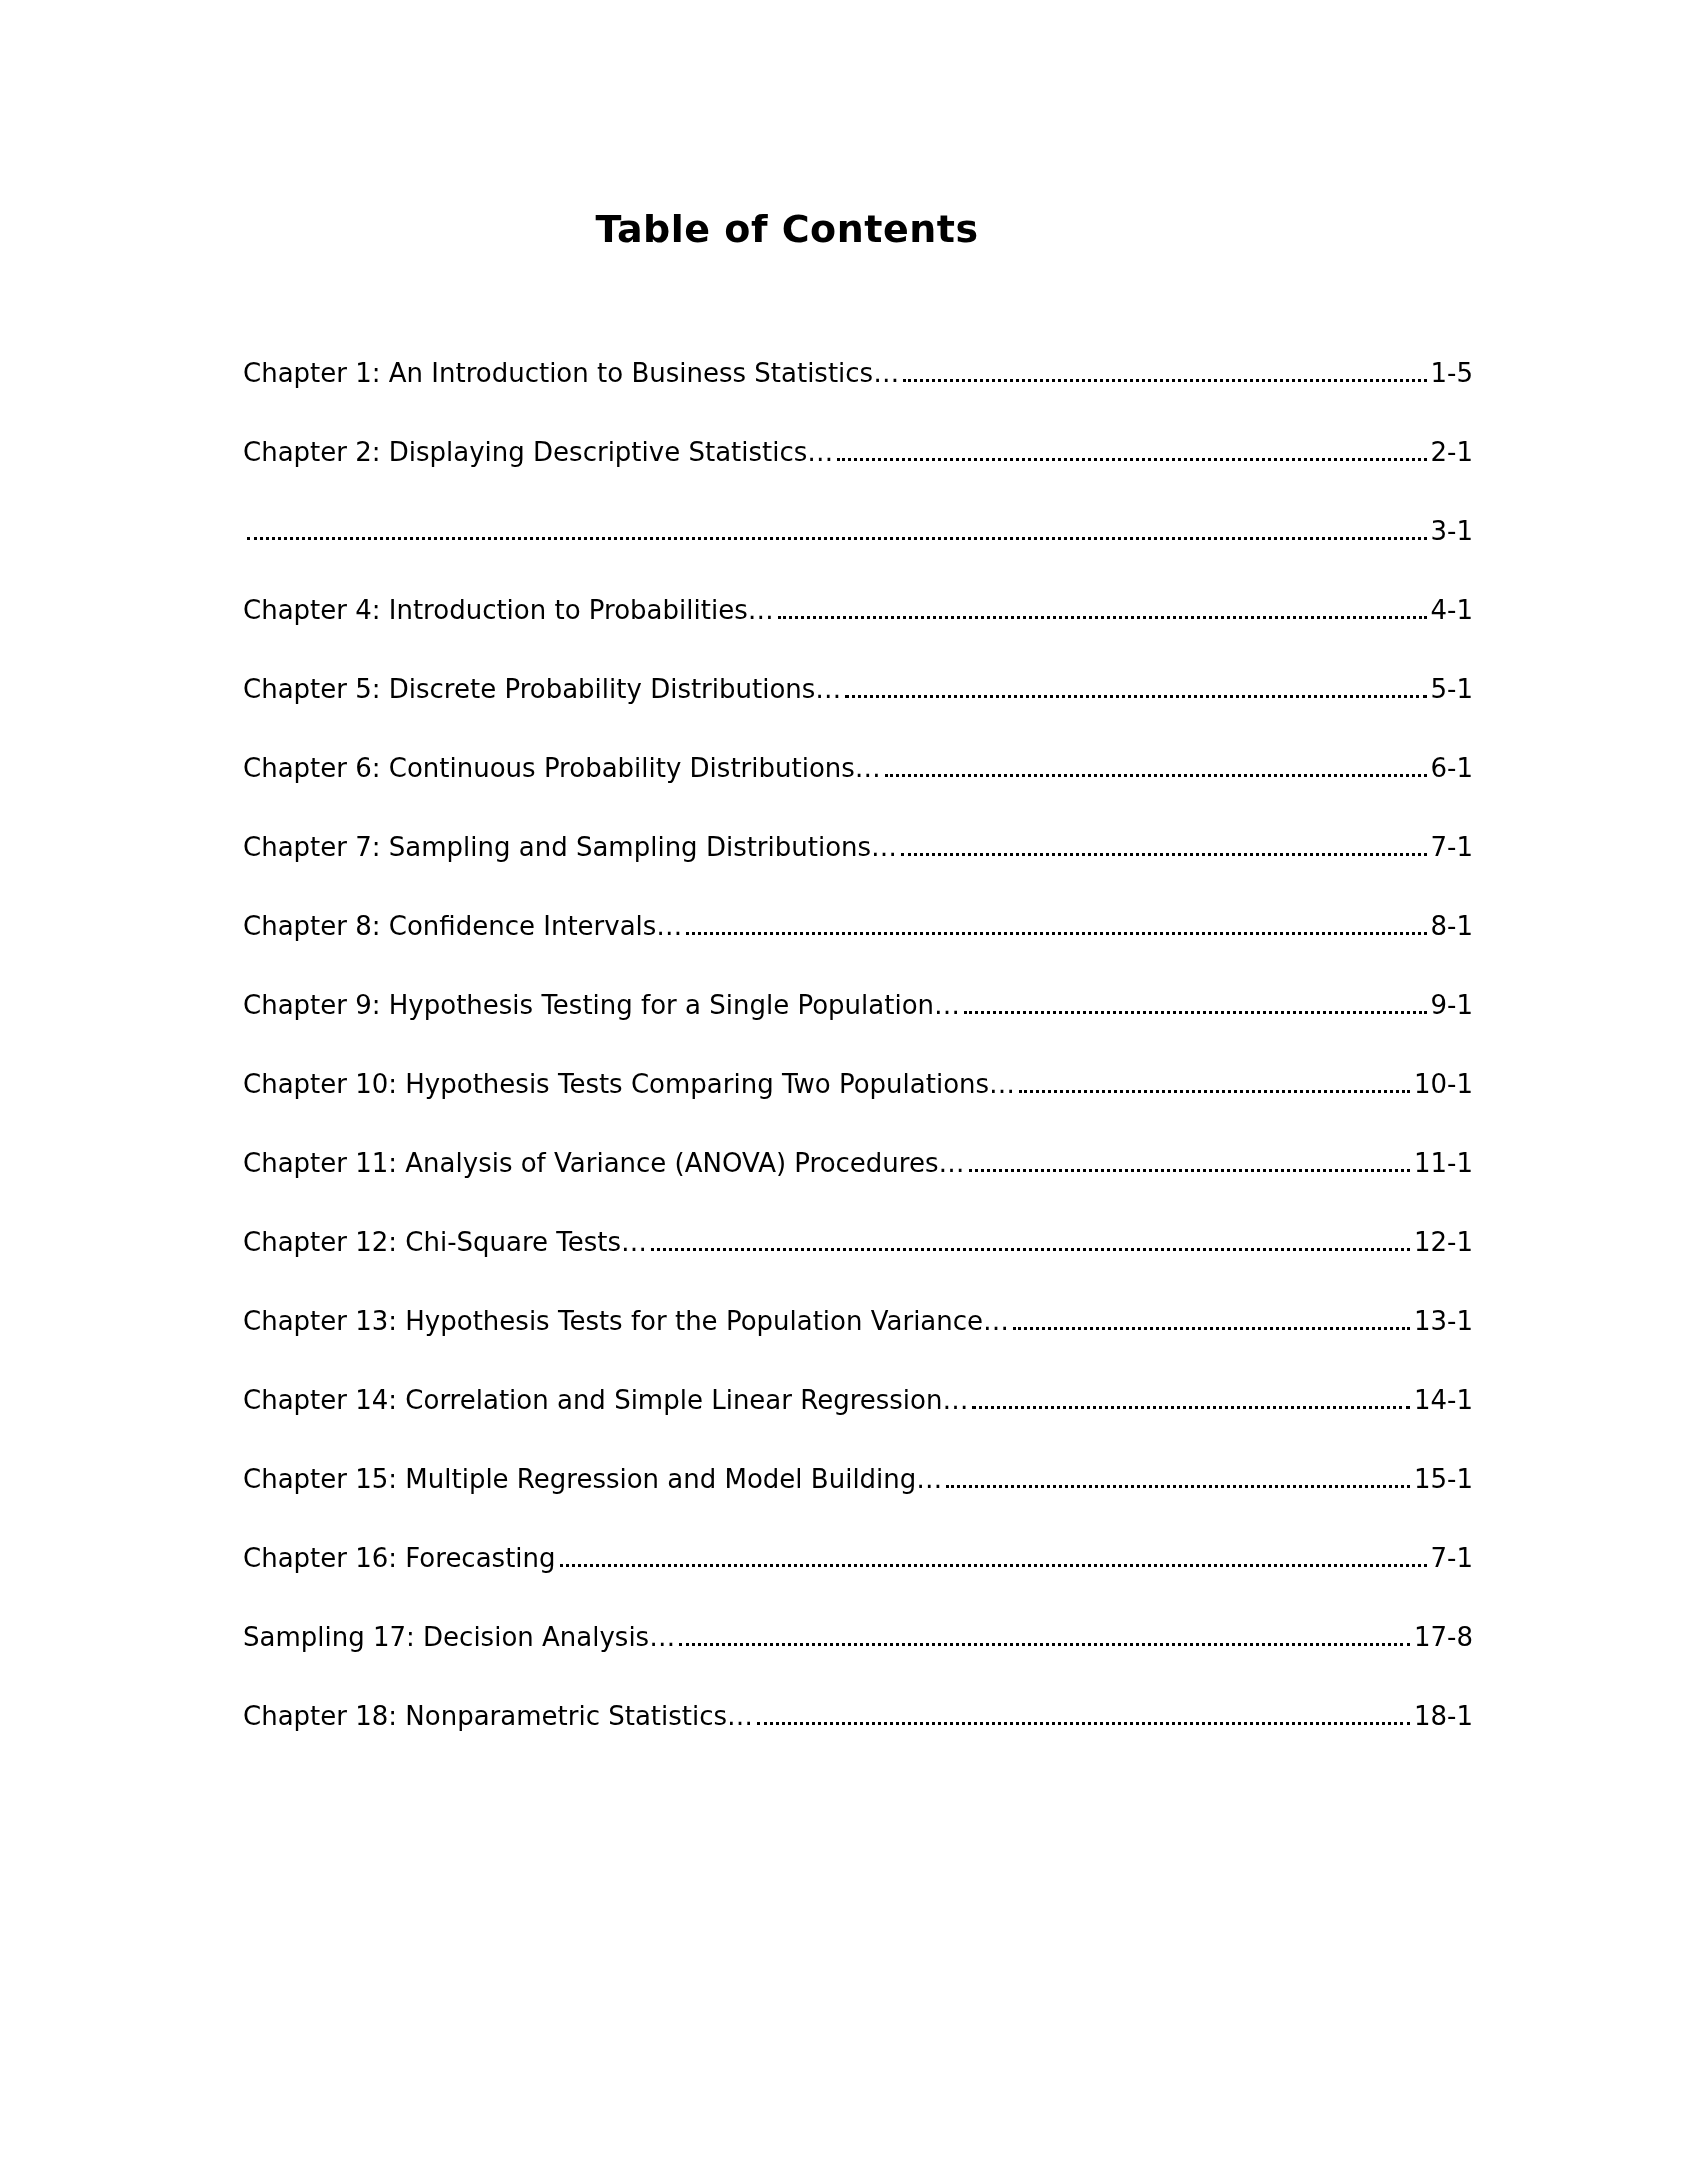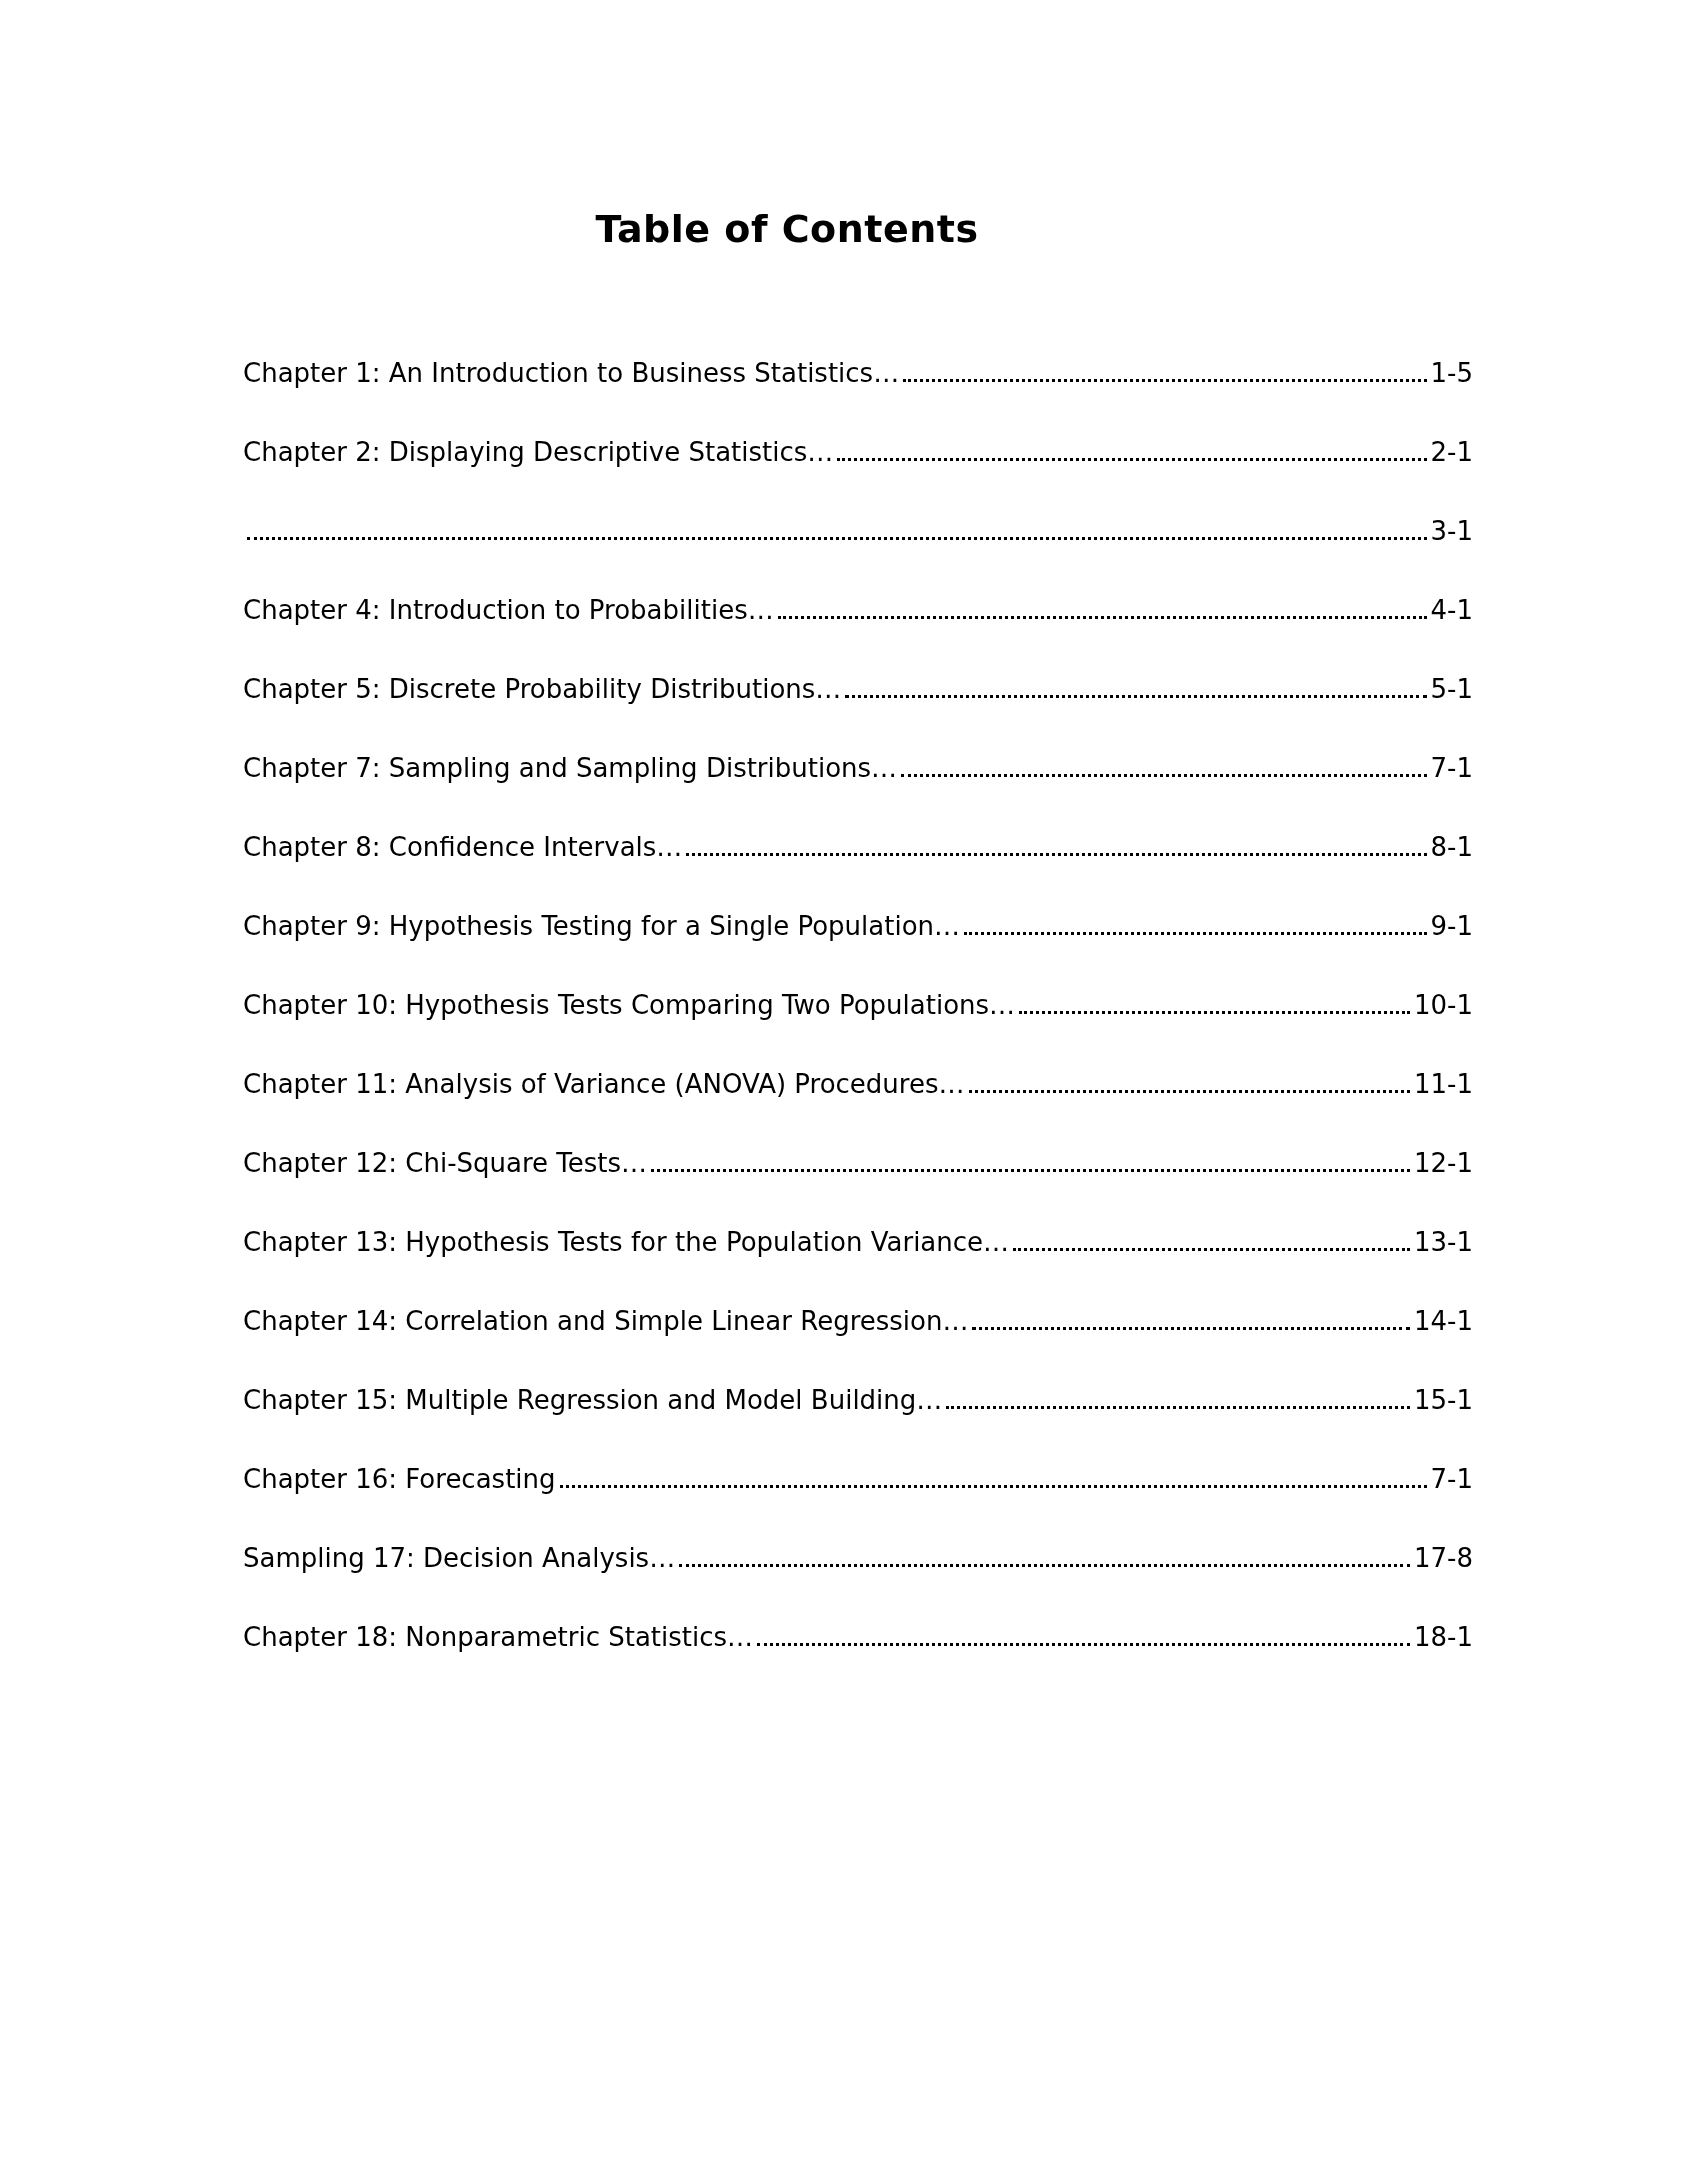--- a/index.html
+++ b/index.html
@@ -38,20 +38,25 @@
     </li>
   <li class="row">
       <span class="label">Chapter 4: Introduction to Probabilities…</span>
       <span class="leader"></span>
       <span class="page">4-1</span>
     </li>
   <li class="row">
       <span class="label">Chapter 5: Discrete Probability Distributions…</span>
       <span class="leader"></span>
       <span class="page">5-1</span>
+    </li>
+  <li class="row">
+      <span class="label">Chapter 6: Continuous Probability Distributions…</span>
+      <span class="leader"></span>
+      <span class="page">6-1</span>
     </li>
   <li class="row">
       <span class="label">Chapter 7: Sampling and Sampling Distributions…</span>
       <span class="leader"></span>
       <span class="page">7-1</span>
     </li>
   <li class="row">
       <span class="label">Chapter 8: Confidence Intervals…</span>
       <span class="leader"></span>
       <span class="page">8-1</span>

